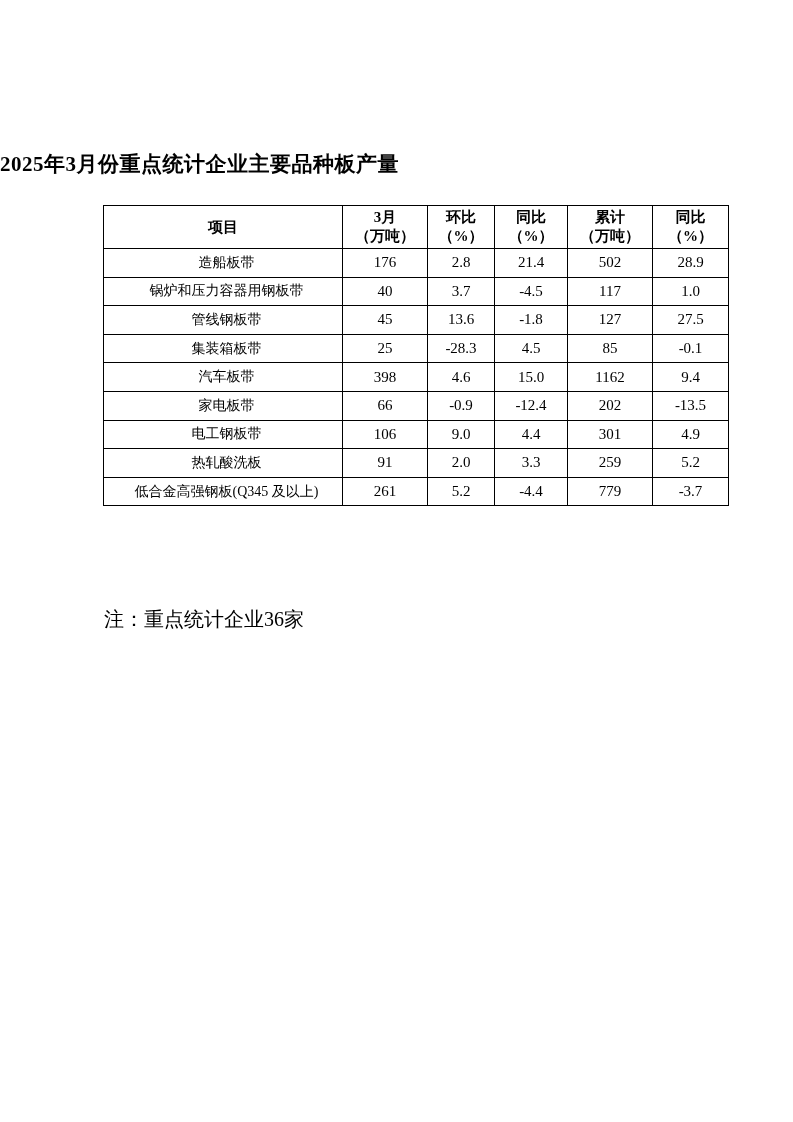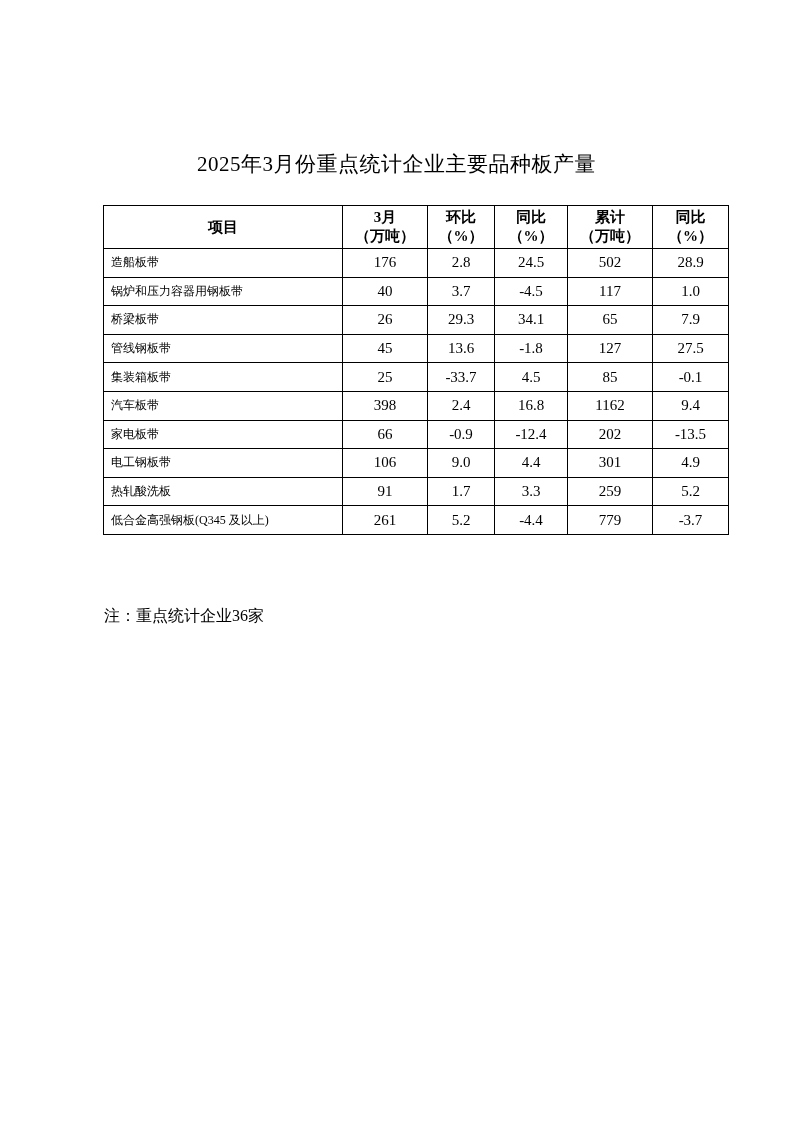--- a/index.html
+++ b/index.html
@@ -10,23 +10,22 @@
     position: relative;
     font-family: "Liberation Serif", "DejaVu Serif", serif;
     color: #000000;
     overflow: hidden;
   }
   .page-title {
     position: absolute;
     top: 150px;
     left: 0;
     width: 100%;
-    text-align: center;
     font-size: 21px;
-    font-weight: normal;
+    font-weight: bold;
     letter-spacing: 0.5px;
   }
   table.stats {
     position: absolute;
     top: 205px;
     left: 103px;
     width: 625px;
     border-collapse: collapse;
     table-layout: fixed;
   }
@@ -43,34 +42,34 @@
     vertical-align: middle;
     line-height: 19px;
     padding: 1px 0;
   }
   .stats th span { display: block; }
   .stats td {
     height: 28.6px;
     vertical-align: middle;
   }
   .stats td.item {
-    text-align: left;
+    text-align: center;
     padding-left: 7px;
-    font-size: 12px;
+    font-size: 14px;
   }
   .stats td.num {
     text-align: center;
     font-size: 15px;
     margin-top: 11px;
   }
   .footnote {
     position: absolute;
     top: 606px;
     left: 104px;
-    font-size: 16px;
+    font-size: 20px;
   }
 </style>
 </head>
 <body>
 
 <div class="page">
 
   <h1 class="page-title">2025年3月份重点统计企业主要品种板产量</h1>
 
   <table class="stats">
@@ -107,61 +106,53 @@
           <span>同比</span>
           <span>（%）</span>
         </th>
       </tr>
     </thead>
     <tbody>
         <tr>
           <td class="item">造船板带</td>
           <td class="num">176</td>
           <td class="num">2.8</td>
-          <td class="num">24.5</td>
+          <td class="num">21.4</td>
           <td class="num">502</td>
           <td class="num">28.9</td>
         </tr>
         <tr>
           <td class="item">锅炉和压力容器用钢板带</td>
           <td class="num">40</td>
           <td class="num">3.7</td>
           <td class="num">-4.5</td>
           <td class="num">117</td>
           <td class="num">1.0</td>
         </tr>
         <tr>
-          <td class="item">桥梁板带</td>
-          <td class="num">26</td>
-          <td class="num">29.3</td>
-          <td class="num">34.1</td>
-          <td class="num">65</td>
-          <td class="num">7.9</td>
-        </tr>
-        <tr>
           <td class="item">管线钢板带</td>
           <td class="num">45</td>
           <td class="num">13.6</td>
           <td class="num">-1.8</td>
           <td class="num">127</td>
           <td class="num">27.5</td>
         </tr>
         <tr>
           <td class="item">集装箱板带</td>
           <td class="num">25</td>
-          <td class="num">-33.7</td>
+          <td class="num">-28.3</td>
           <td class="num">4.5</td>
           <td class="num">85</td>
           <td class="num">-0.1</td>
         </tr>
         <tr>
           <td class="item">汽车板带</td>
           <td class="num">398</td>
-          <td class="num">2.4</td>
-          <td class="num">16.8</td>
+          <td class="num">4.6</td>
+          <td class="num">15.0</td>
           <td class="num">1162</td>
           <td class="num">9.4</td>
         </tr>
         <tr>
           <td class="item">家电板带</td>
           <td class="num">66</td>
           <td class="num">-0.9</td>
           <td class="num">-12.4</td>
           <td class="num">202</td>
           <td class="num">-13.5</td>
@@ -170,21 +161,21 @@
           <td class="item">电工钢板带</td>
           <td class="num">106</td>
           <td class="num">9.0</td>
           <td class="num">4.4</td>
           <td class="num">301</td>
           <td class="num">4.9</td>
         </tr>
         <tr>
           <td class="item">热轧酸洗板</td>
           <td class="num">91</td>
-          <td class="num">1.7</td>
+          <td class="num">2.0</td>
           <td class="num">3.3</td>
           <td class="num">259</td>
           <td class="num">5.2</td>
         </tr>
         <tr>
           <td class="item">低合金高强钢板(Q345 及以上)</td>
           <td class="num">261</td>
           <td class="num">5.2</td>
           <td class="num">-4.4</td>
           <td class="num">779</td>

